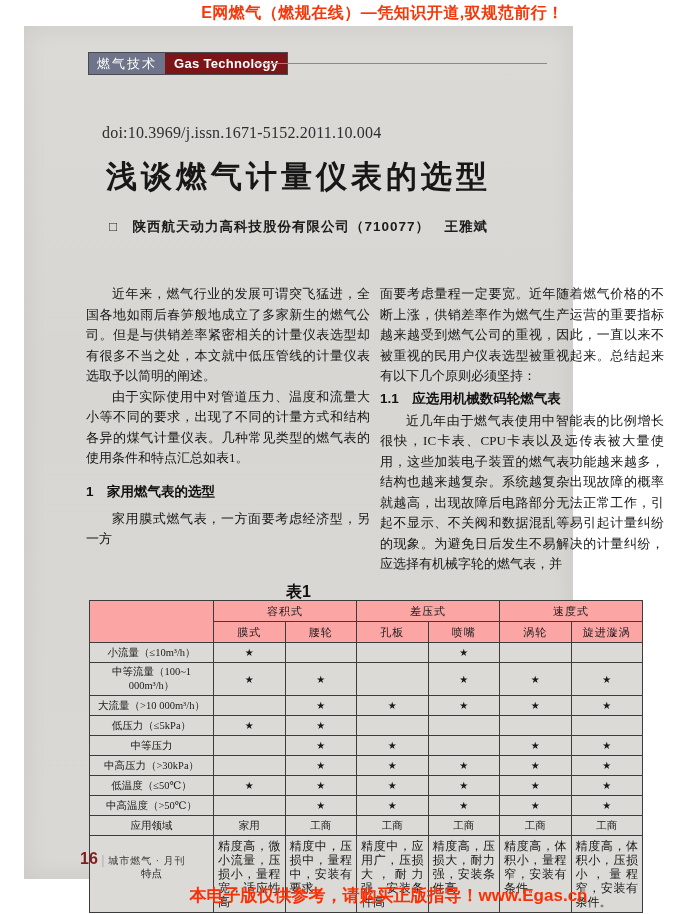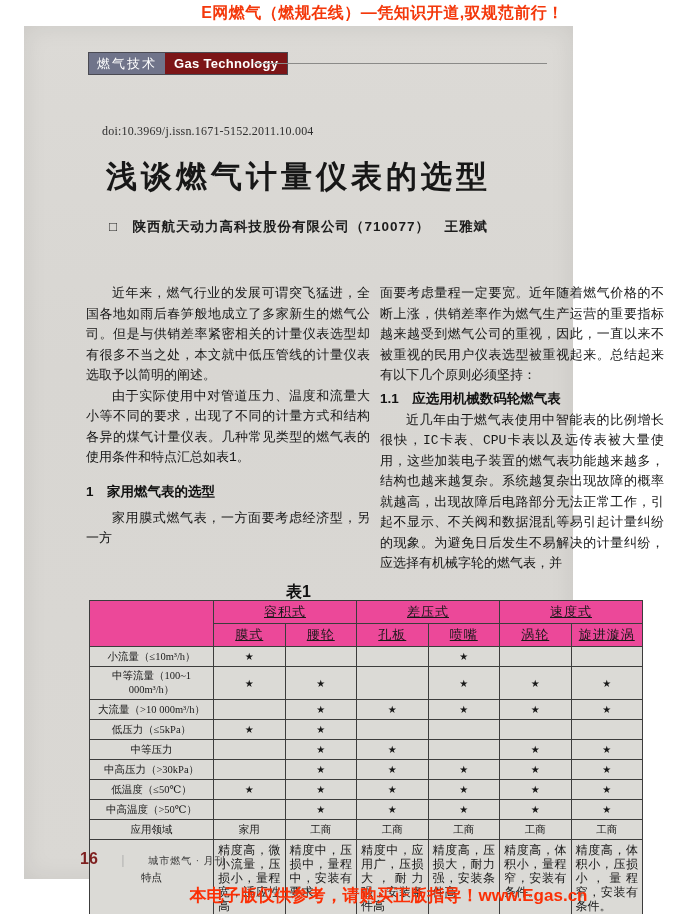--- a/index.html
+++ b/index.html
@@ -56,21 +56,21 @@
     font-family: "Liberation Sans", "DejaVu Sans", sans-serif;
     font-weight: bold; letter-spacing: 0.3px;
   }
   .header-rule {
     position: absolute; top: 37px; left: 230px; right: 26px;
     height: 1px; background: #8a8a88;
   }
 
   .doi {
     position: absolute; top: 98px; left: 78px;
-    font-size: 12px; color: #2e2e2e; letter-spacing: 0.2px;
+    font-size: 16px; color: #2e2e2e; letter-spacing: 0.2px;
   }
 
   .title {
     position: absolute; top: 130px; left: 0; width: 100%;
     text-align: center;
     font-size: 31px; font-weight: bold; color: #171717;
     letter-spacing: 4px;
   }
 
   .author {
@@ -82,21 +82,21 @@
   }
 
   
   .columns {
     position: absolute; top: 258px; left: 62px; width: 578px;
     display: flex; gap: 10px;
   }
   .col { flex: 1; }
   .col p {
     font-size: 13px; line-height: 20.5px; color: #161616;
-    text-align: justify; text-justify: inter-ideograph; font-family: Liberation Mono, monospace;
+    text-align: justify; text-justify: inter-ideograph;
   }
   .col p.indent { text-indent: 2em; }
   .col h3 {
     font-family: "Liberation Sans", "DejaVu Sans", sans-serif;
     font-size: 13.5px; font-weight: bold; color: #111;
     margin: 14px 0 8px 0;
   }
   .col h3.sub { margin: 3px 0 3px 0; }
 
   
@@ -114,38 +114,37 @@
     background: #dbdad6;
     font-size: 10.5px; color: #191919;
   }
   table.gas col.c-label { width: 124px; }
   table.gas td, table.gas th {
     border: 1px solid #3c3c3c;
     padding: 2px 3px;
     font-weight: normal;
   }
   table.gas th {
-    background: #ec4899;
-    font-family: "Liberation Sans", "DejaVu Sans", sans-serif;
-    font-size: 13px; letter-spacing: 1px;
+    background: #fca5a5;
+    font-family: "Liberation Sans", "DejaVu Sans", sans-serif;
+    font-size: 11px; letter-spacing: 1px;
     height: 21px;
-    text-decoration: underline;
   }
   table.gas td.label-cell { text-align: center; height: 20px; }
   table.gas td.star-cell { text-align: center; font-size: 10px; }
   table.gas td.app-cell { text-align: center; }
   table.gas td.feat-cell {
     font-size: 12px; line-height: 14px; text-align: justify;
     vertical-align: top; padding: 3px 4px;
   }
 
   
   .footer {
     position: absolute; top: 824px; left: 56px;
-    display: flex; align-items: baseline; gap: 24px;
+    display: flex; align-items: baseline; gap: 4px;
   }
   .footer .pagenum {
     font-family: "Liberation Sans", "DejaVu Sans", sans-serif;
     font-weight: bold; font-size: 16px; color: #7e1f1f;
   }
   .footer .sep { color: #999; font-size: 12px; }
   .footer .journal { font-size: 10px; color: #3a3a3a; letter-spacing: 1px; }
 </style>
 </head>
 <body>

